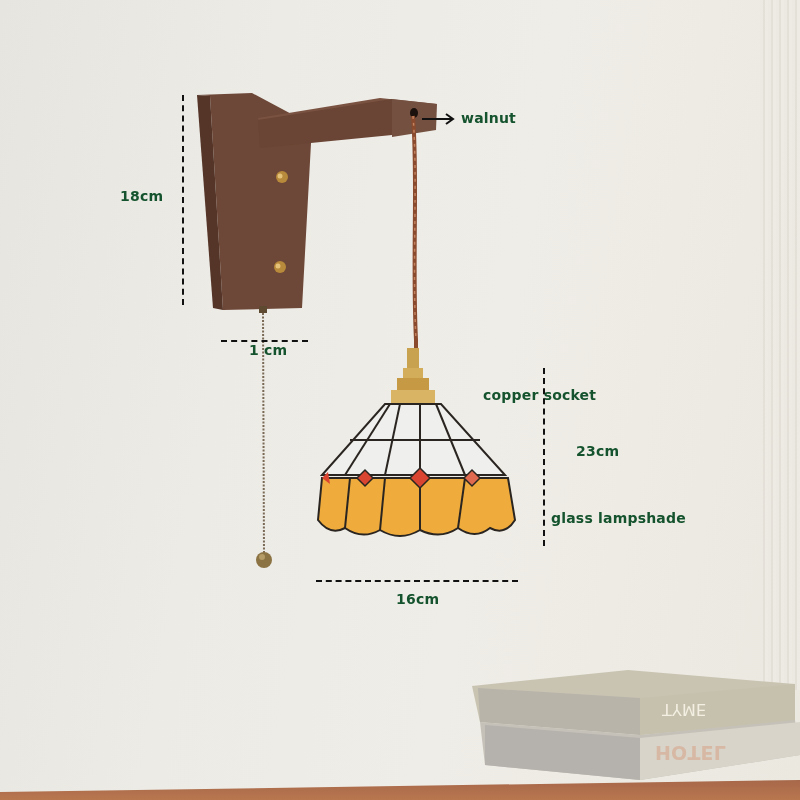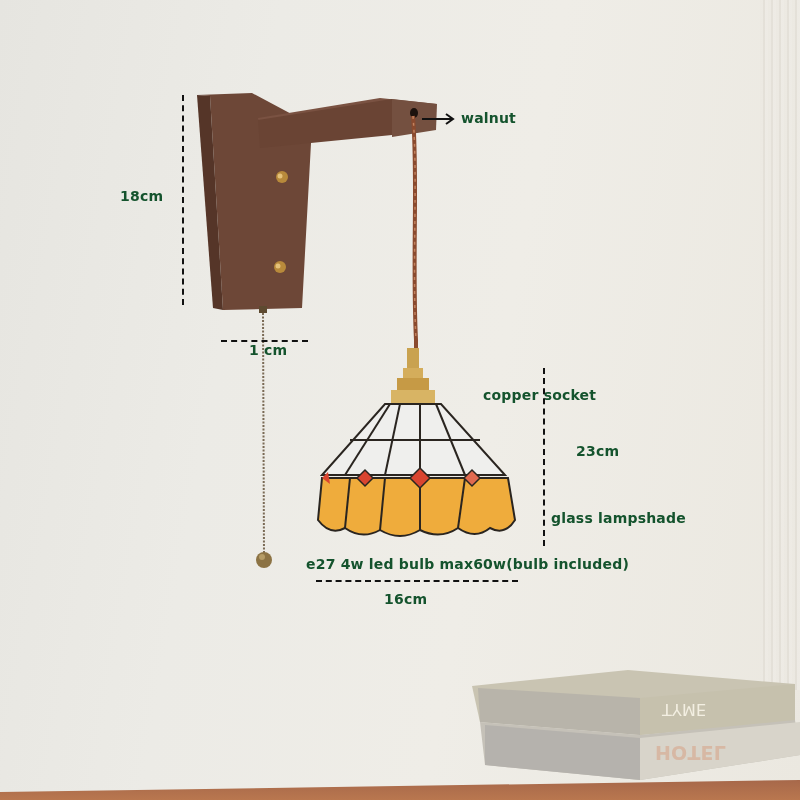--- a/index.html
+++ b/index.html
@@ -125,17 +125,16 @@
 
   <div class="dash-h" style="left:221px;top:340px;width:87px;"></div>
   <div class="label" style="left:249px;top:342px;">1 cm</div>
 
   <div class="label" style="left:444px;top:387px;margin-left:39px;">copper socket</div>
 
   <div class="dash-v" style="left:543px;top:368px;height:178px;"></div>
   <div class="label" style="left:576px;top:443px;">23cm</div>
   <div class="label" style="left:551px;top:510px;">glass lampshade</div>
 
-  <div class="label" style="left:306px;top:556px;">e27 4w led bulb max60w(bulb included)</div>
   <div class="dash-h" style="left:316px;top:580px;width:202px;"></div>
-  <div class="label" style="left:384px;top:591px;text-align:center;">16cm</div>
+  <div class="label" style="left:396px;top:591px;text-align:center;">16cm</div>
 
 </div>
 
 </body></html>

